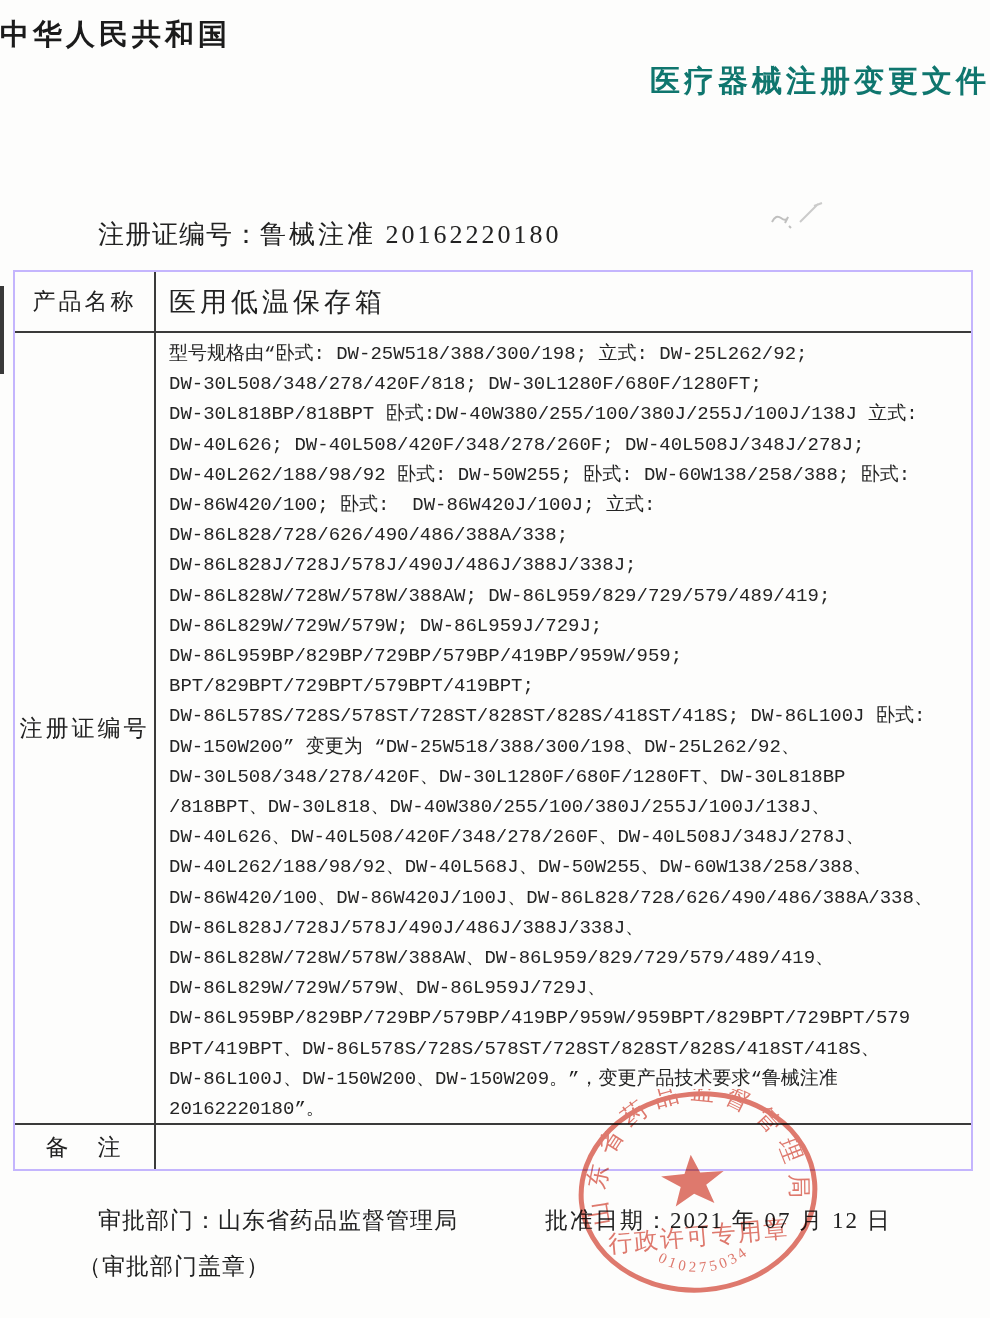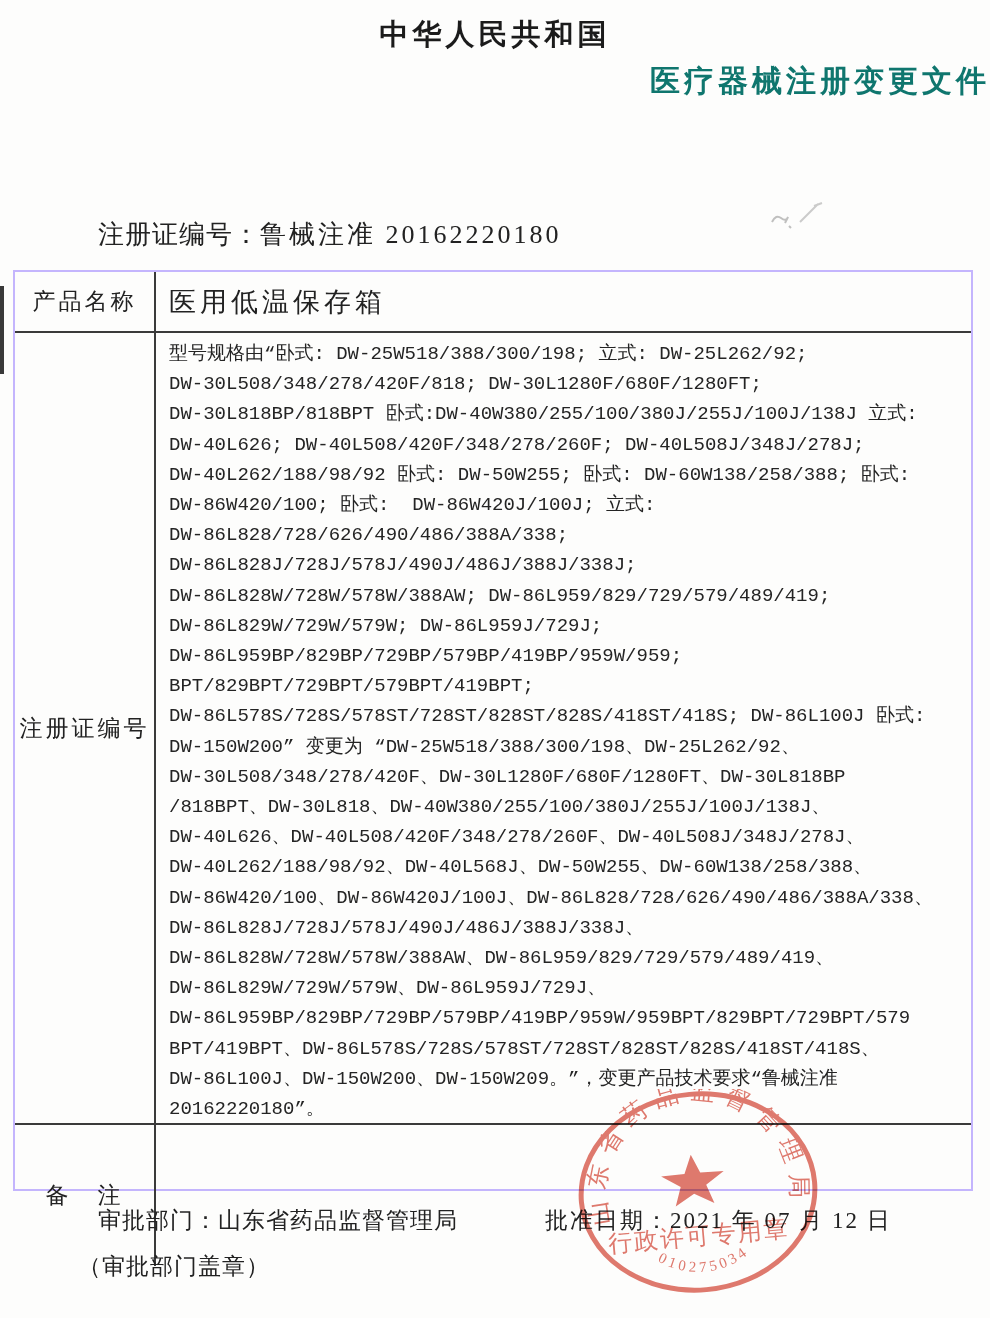--- a/index.html
+++ b/index.html
@@ -7,21 +7,21 @@
   body {
     position: relative;
     background: #fdfdfc;
     color: #1e1e1e;
     font-family: "Liberation Serif", "DejaVu Serif", serif;
     overflow: hidden;
   }
 
   .title1 {
     position: absolute; top: 15px; left: 0; width: 100%;
-    text-align: center; font-size: 29px; font-weight: 700;
+    font-size: 29px; font-weight: 700;
     letter-spacing: 4px; color: #1b1b1b;
   }
   .title2 {
     position: absolute; top: 61px; left: 0; width: 100%;
     text-align: right; font-size: 30px; font-weight: 700;
     letter-spacing: 4px; color: #0f766e;
   }
 
   .regline {
     position: absolute; left: 98px; top: 217px;
@@ -30,21 +30,21 @@
   .regline .num { letter-spacing: 3px; text-align: center; }
 
   .doc-table {
     position: absolute; left: 13px; top: 270px; width: 960px;
     border: 2px solid #c4b5fd;
     background: transparent;
   }
   .trow { display: flex; width: 100%; }
   .trow.r1 { height: 61px; border-bottom: 2px solid #3a3a3a; }
   .trow.r2 { height: 792px; border-bottom: 2px solid #3a3a3a; }
-  .trow.r3 { height: 64px; flex-direction: column; }
+  .trow.r3 { height: 44px; }
   .label-cell {
     width: 141px; flex: 0 0 141px;
     border-right: 2px solid #3a3a3a;
     display: flex; align-items: center; justify-content: center;
     font-size: 23px; letter-spacing: 3px; color: #222;
   }
   .value-cell { flex: 1 1 auto; padding-left: 13px; }
 
   .r1 .value-cell {
     display: flex; align-items: center;

